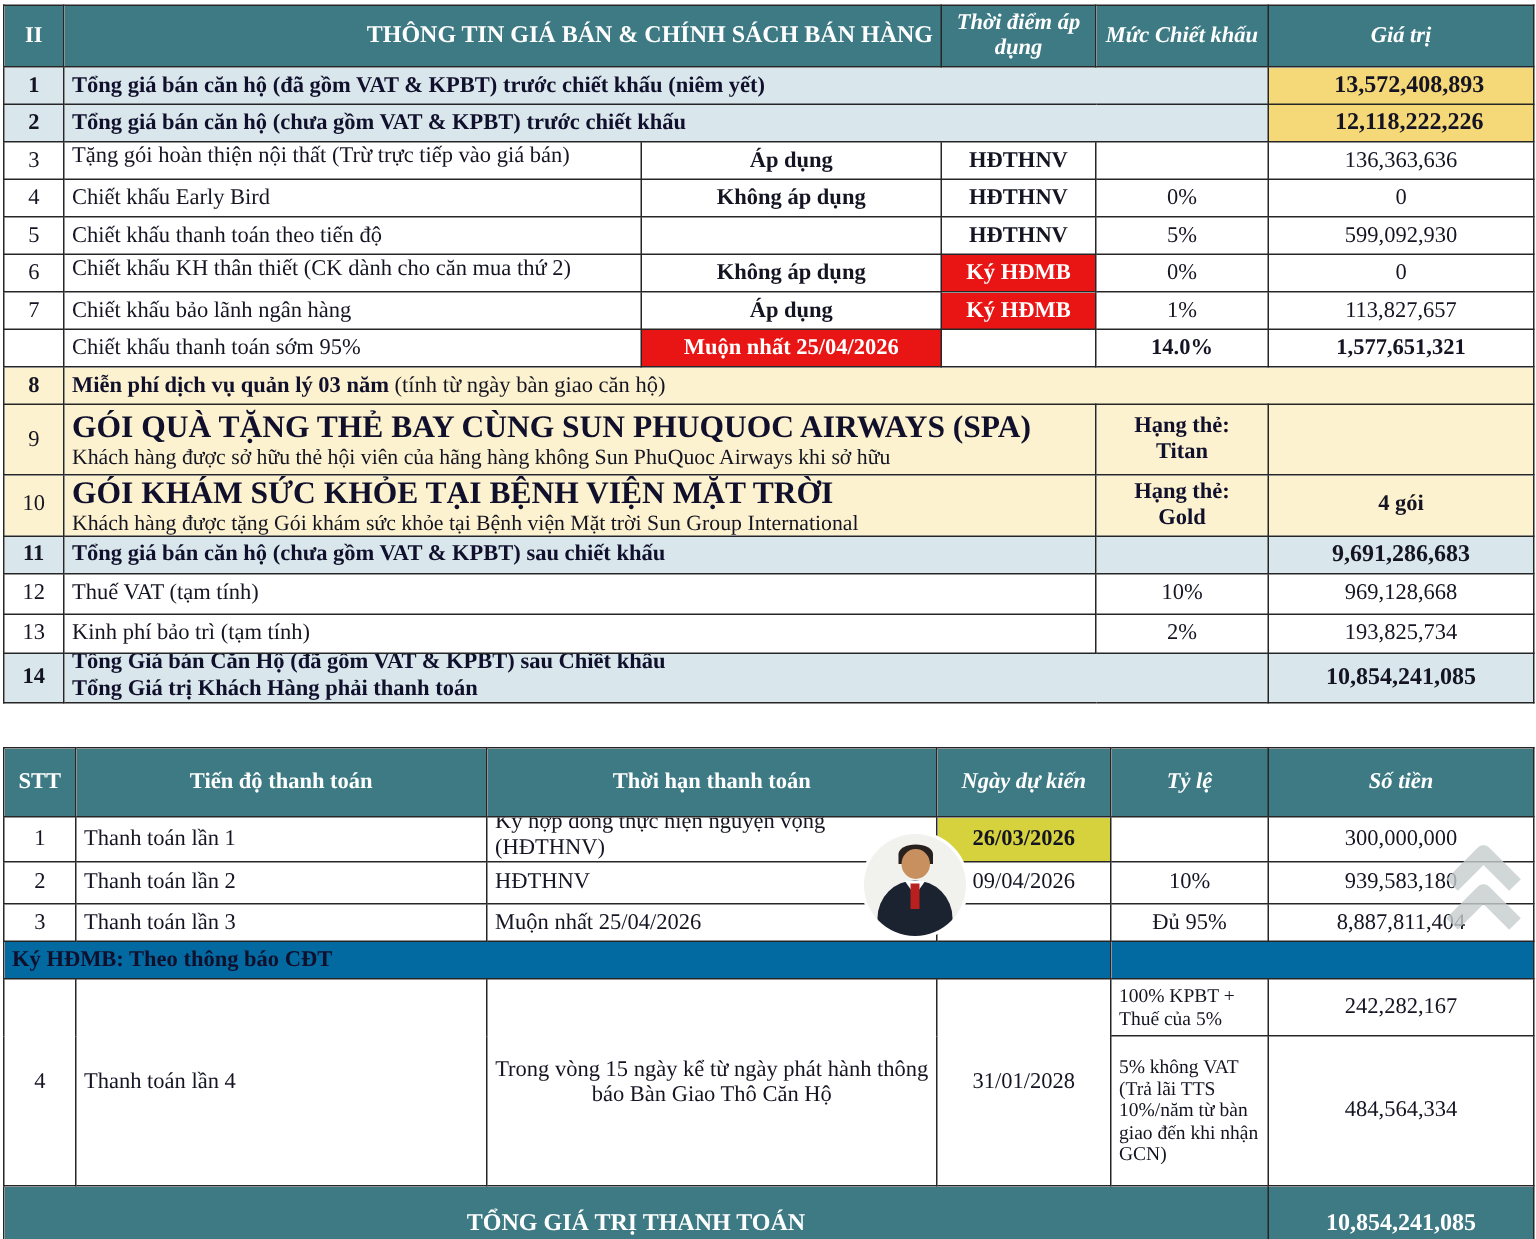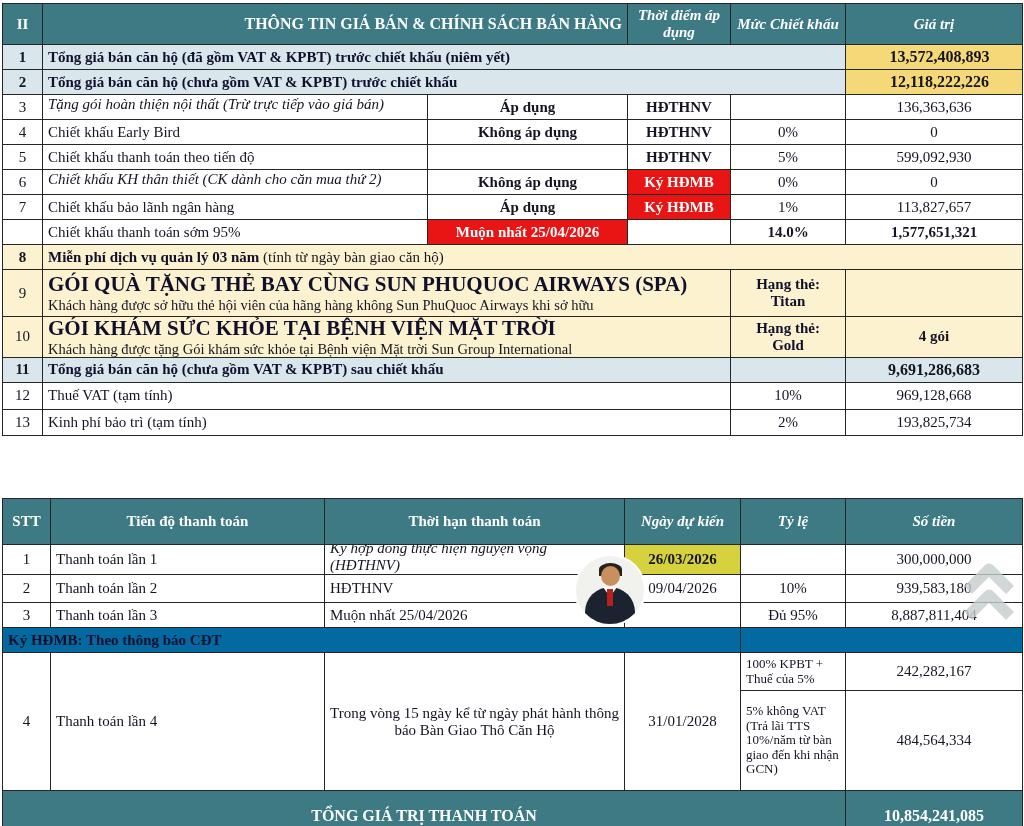--- a/index.html
+++ b/index.html
@@ -16,21 +16,21 @@
   .navy{color:#10102c;}
   .blue{background:#d9e6ec;}
   .yellow{background:#f5d878;padding-left:16px;}
   .pale{background:#fcf2cf;}
   .red{background:#e91515;color:#fff;font-weight:bold;text-align:center;}
   .orange{background:#0369a1;}
   .hl{background:#d5d23e;font-weight:bold;}
   .num{text-align:center;}
   .big{font-size:16px;}
   .small{font-size:13px;}
-  .clip2{line-height:17px;margin-top:-5px;font-style:italic;}
+  .clip2{line-height:17px;margin-top:-5px;}
   .clip14{line-height:18px;margin-top:-4px;font-weight:bold;}
   .sub{font-weight:normal;font-size:14.5px;}
   .title-line{font-weight:bold;font-size:21px;}
   
   .avatar{position:absolute;left:576px;top:556px;width:68px;height:68px;border-radius:50%;
           background:#f1f1ee;overflow:hidden;box-shadow:0 0 0 2px #ffffff;z-index:5;}
   .av-hair{position:absolute;left:23px;top:7px;width:23px;height:13px;border-radius:50% 50% 0 0;background:#26211e;}
   .av-head{position:absolute;left:25px;top:10px;width:19px;height:20px;border-radius:50%;background:#c9905f;}
   .av-body{position:absolute;left:9px;top:31px;width:50px;height:40px;border-radius:25px 25px 0 0;background:#1b2230;}
   .av-shirt{position:absolute;left:27px;top:31px;width:14px;height:10px;background:#fff;
@@ -163,20 +163,28 @@
       <td colspan="3">Thuế VAT (tạm tính)</td>
       <td class="c">10%</td>
       <td class="num">969,128,668</td>
     </tr>
     <tr style="height:26px">
       <td class="c">13</td>
       <td colspan="3">Kinh phí bảo trì (tạm tính)</td>
       <td class="c">2%</td>
       <td class="num">193,825,734</td>
     </tr>
+    <tr style="height:28px">
+      <td class="c b blue">14</td>
+      <td class="blue navy" colspan="4">
+        <div class="clip14">Tổng Giá bán Căn Hộ (đã gồm VAT &amp; KPBT) sau Chiết khấu</div>
+        <div class="clip14" style="margin-top:0">Tổng Giá trị Khách Hàng phải thanh toán</div>
+      </td>
+      <td class="num b blue big">10,854,241,085</td>
+    </tr>
   </tbody>
     </table>
 
   <table class="t2">
     <colgroup>
       <col style="width:48px">
         <col style="width:274px">
         <col style="width:300px">
       <col style="width:116px">
         <col style="width:105px">

